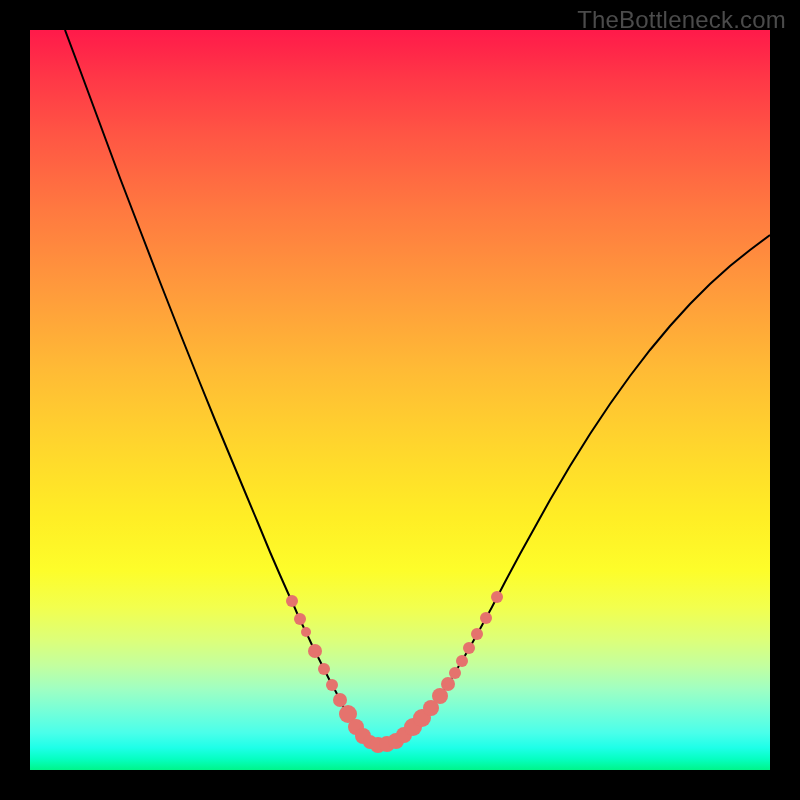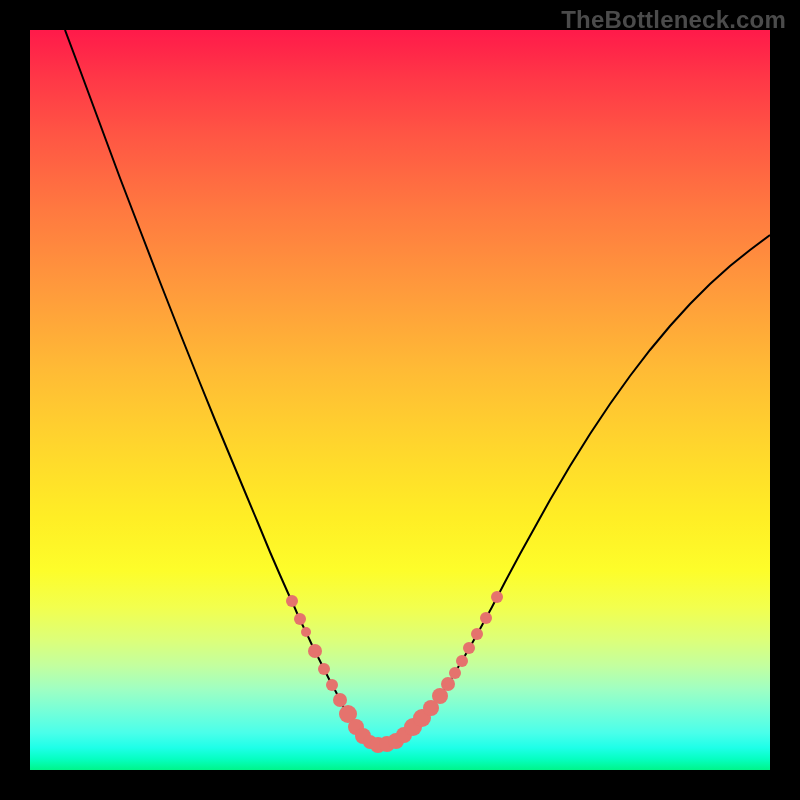--- a/index.html
+++ b/index.html
@@ -10,21 +10,21 @@
     position: relative;
     overflow: hidden;
     font-family: Arial, Helvetica, sans-serif;
   }
   .watermark {
     position: absolute;
     top: 6px;
     right: 14px;
     color: #4b4b4b;
     font-size: 24px;
-    font-weight: 700;
+    font-weight: 400;
     letter-spacing: 0.2px;
     z-index: 10;
   }
   .plot-area {
     position: absolute;
     left: 30px;
     top: 30px;
     width: 740px;
     height: 740px;
     overflow: hidden;

